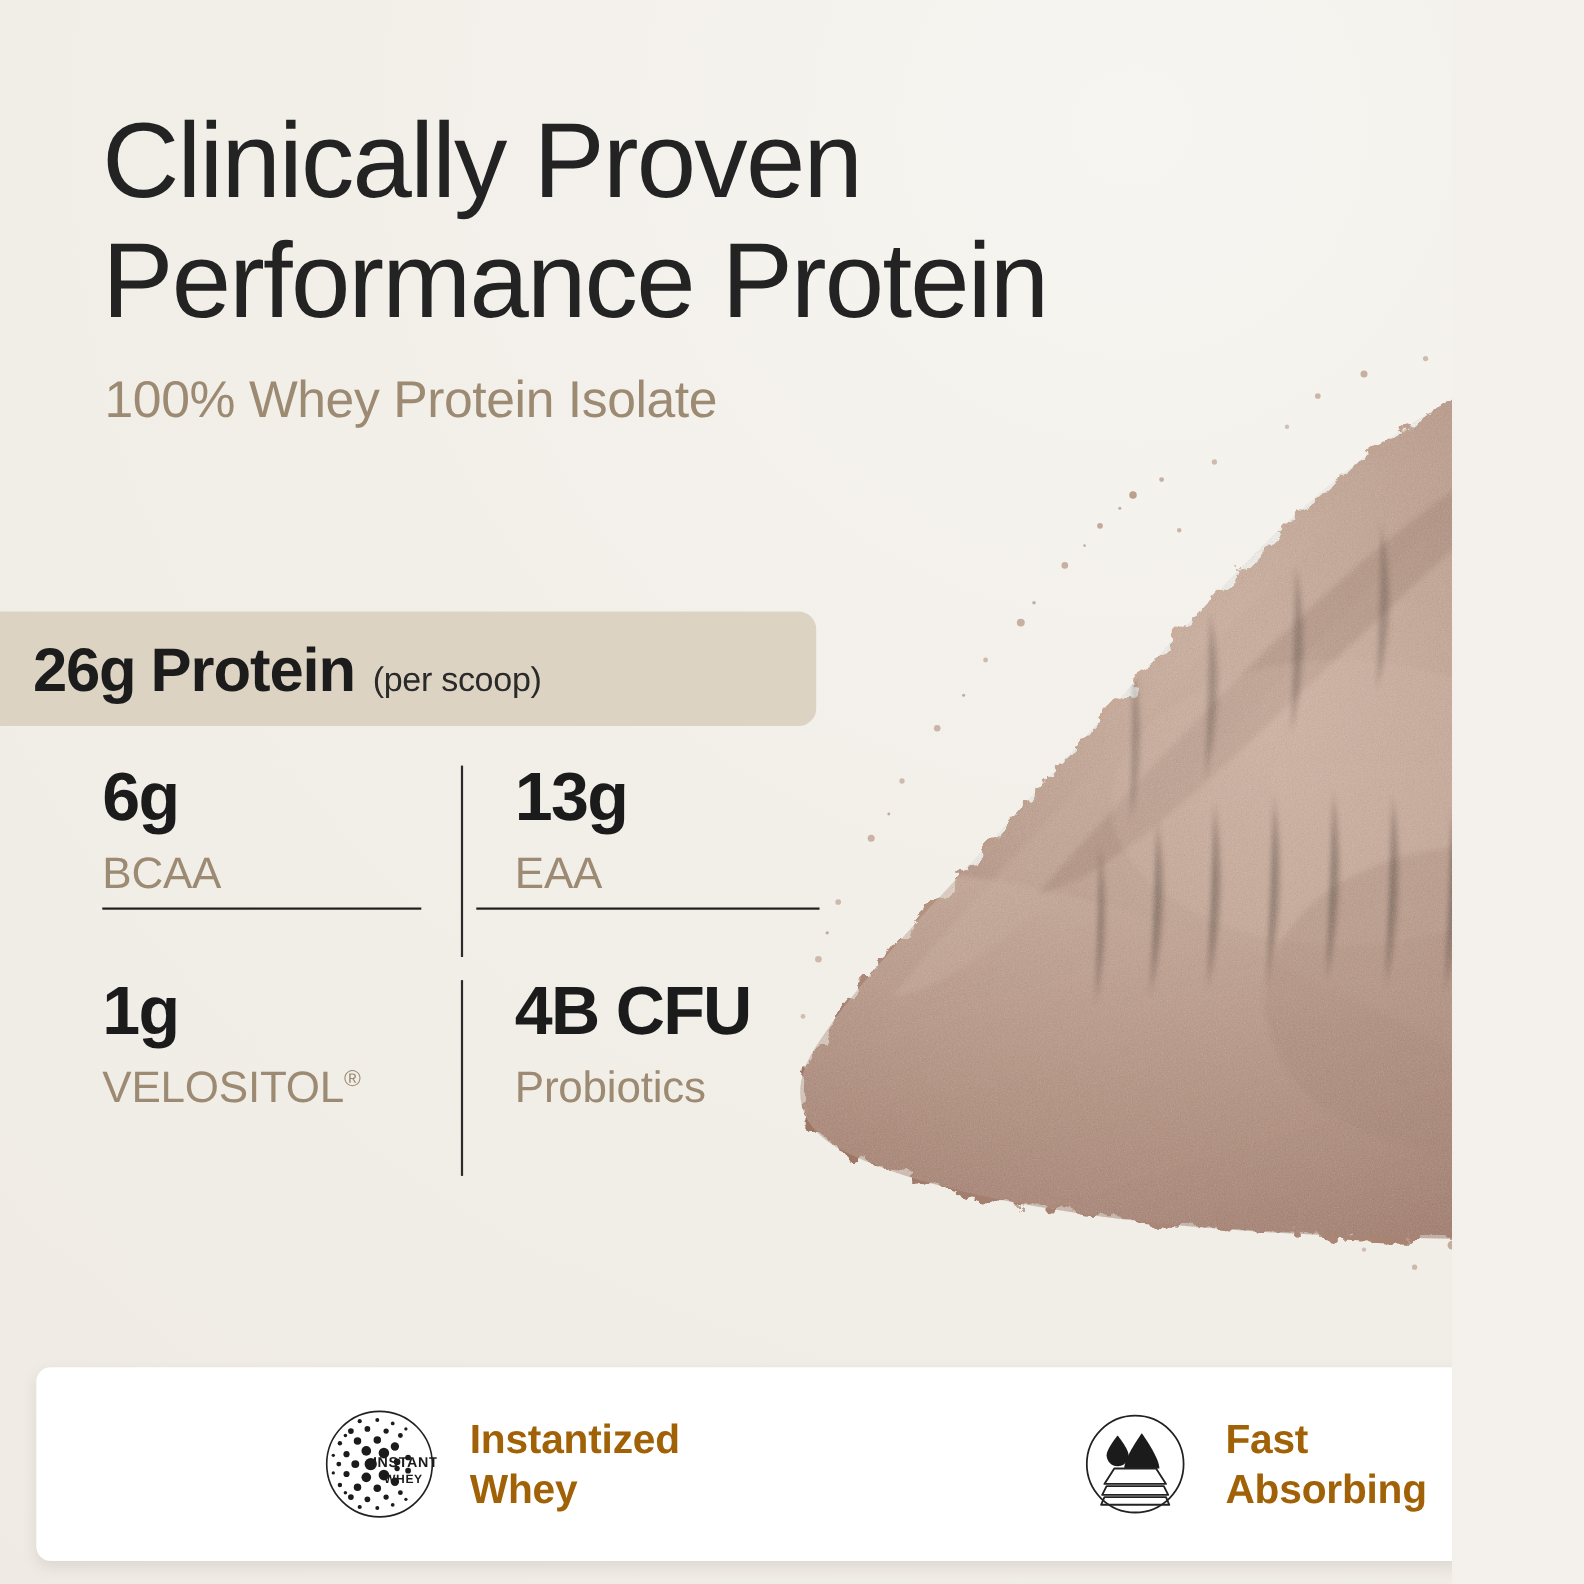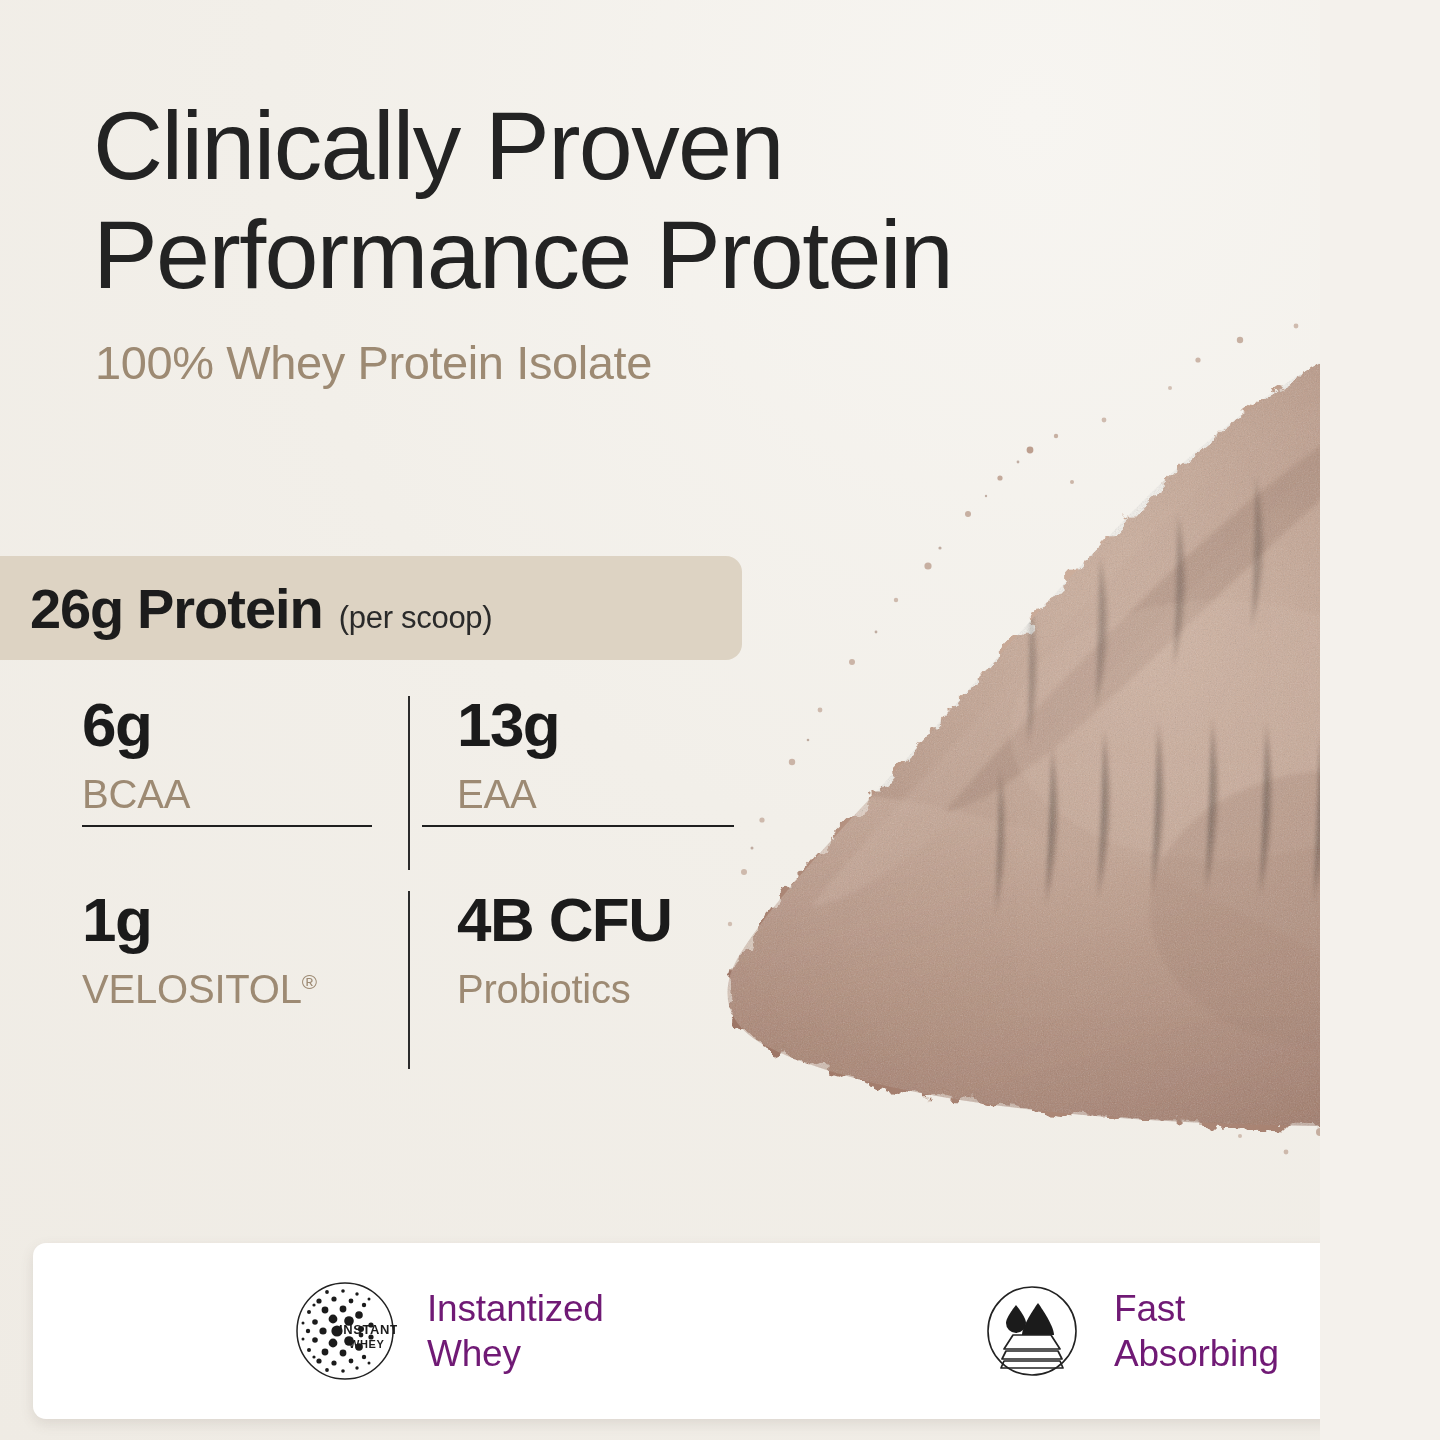--- a/index.html
+++ b/index.html
@@ -93,21 +93,21 @@
     font-size: 31px;
     font-weight: 400;
     color: #2a2a2a;
     margin-left: 16px;
     letter-spacing: -0.3px;
   }
 
   
   .stats {
     position: absolute;
-    left: 82px;
+    left: 93px;
     top: 694px;
     width: 652px;
   }
   .stats-row {
     display: flex;
     position: relative;
   }
   .stats-cell {
     width: 326px;
     box-sizing: border-box;
@@ -179,22 +179,22 @@
   }
   .feature-icon {
     width: 104px;
     height: 104px;
     flex: 0 0 104px;
   }
   .feature-icon svg { display: block; width: 100%; height: 100%; }
   .feature-text {
     margin-left: 30px;
     font-size: 37px;
-    font-weight: 400;
-    color: #701a75;
+    font-weight: 700;
+    color: #a16207;
     line-height: 1.22;
     letter-spacing: -0.2px;
   }
 </style>
 </head>
 <body>
 
 <div class="page">
 
   <div class="powder-layer">

